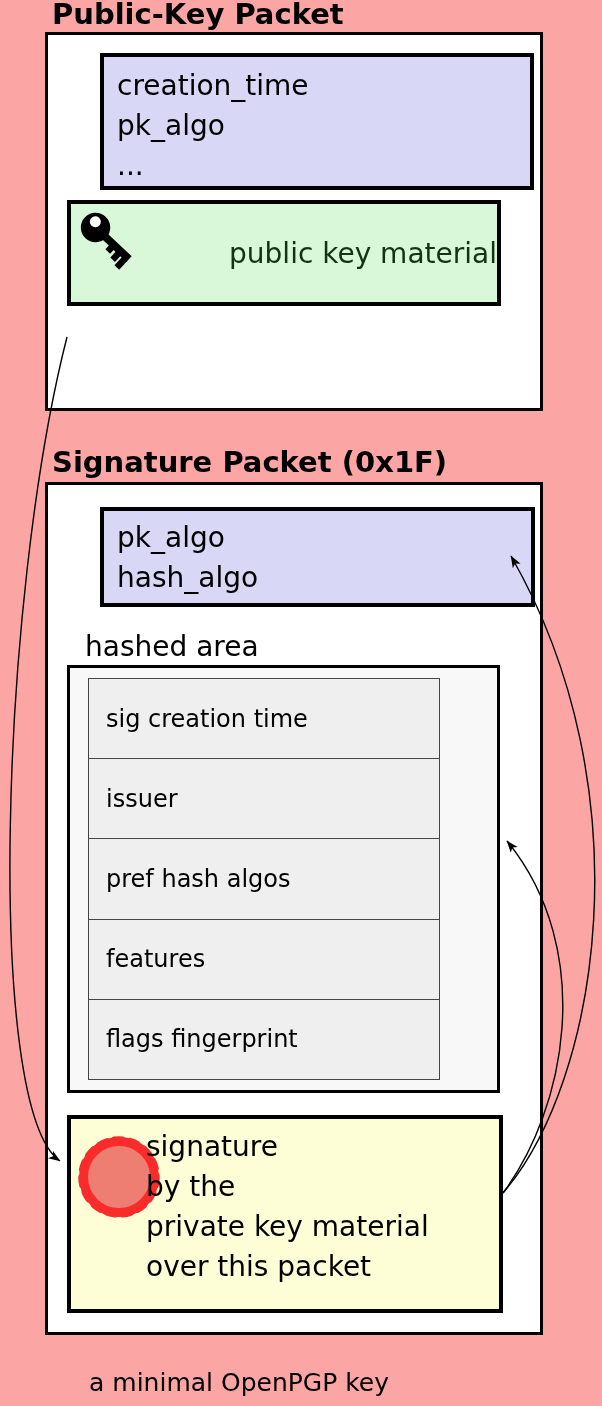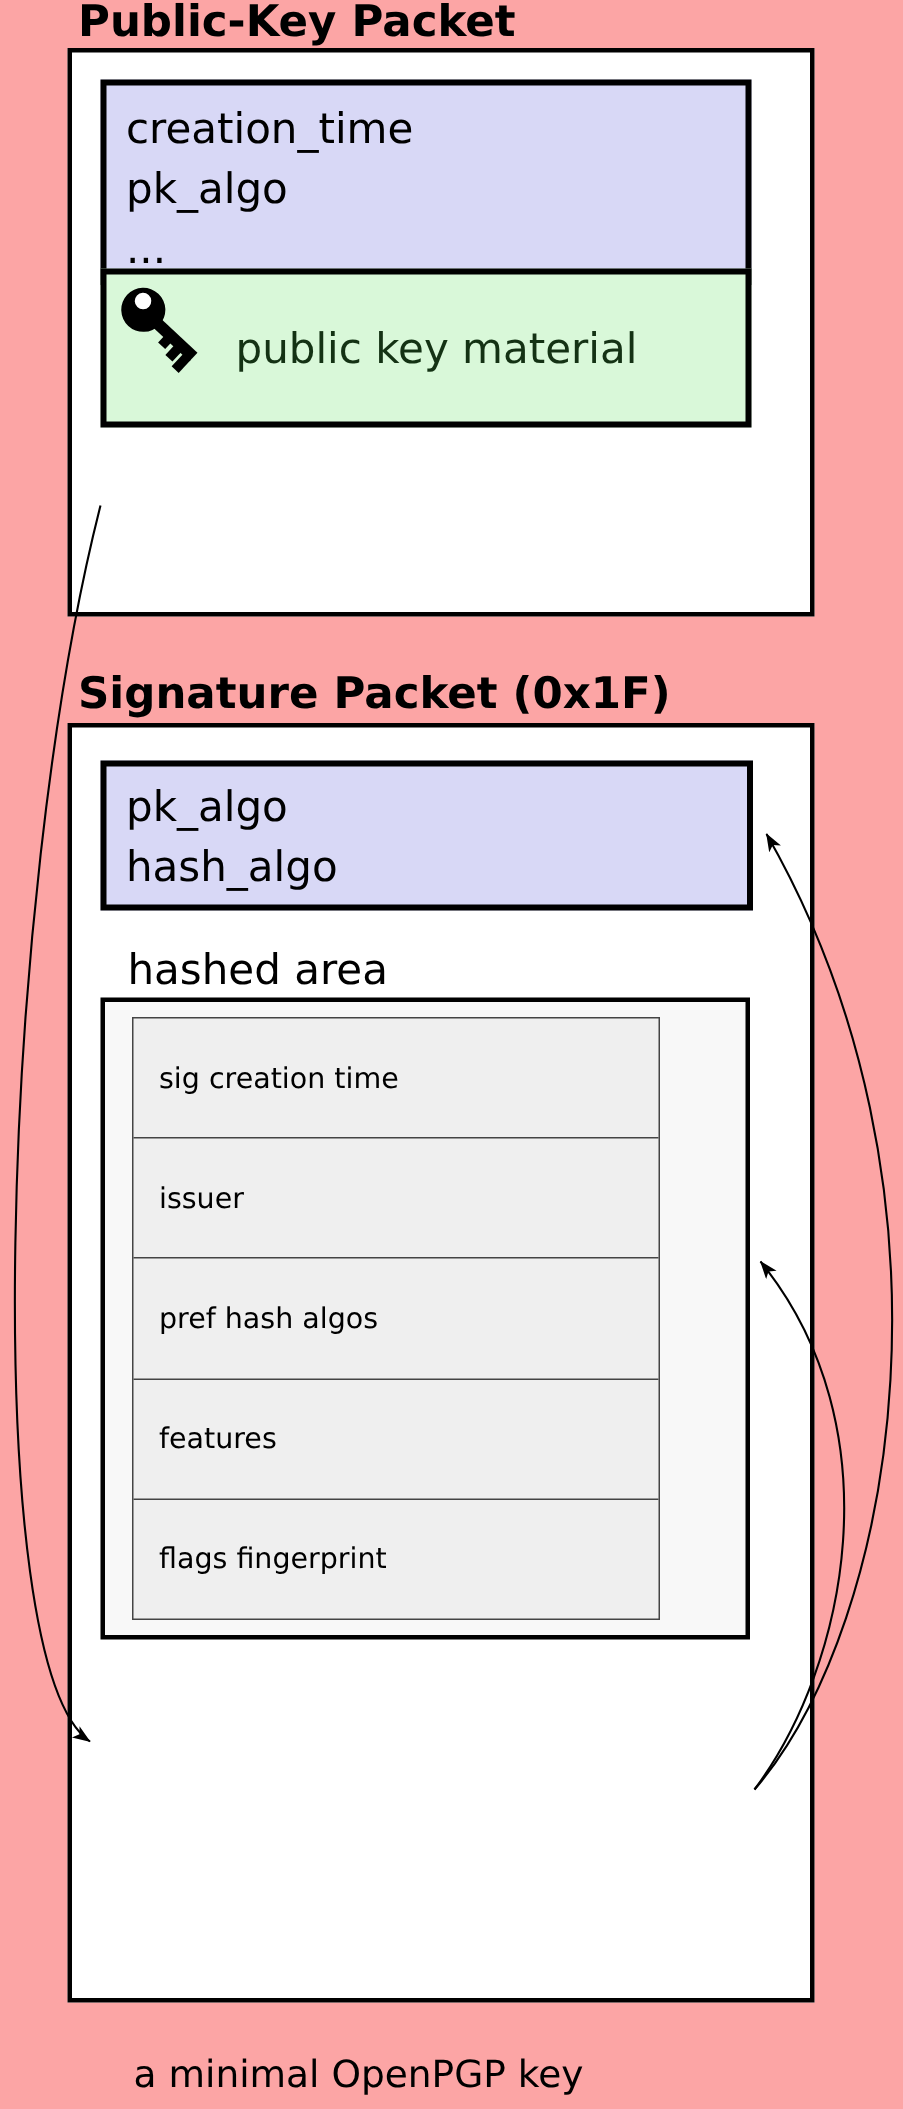--- a/index.html
+++ b/index.html
@@ -3,29 +3,29 @@
 <meta charset="utf-8">
 <style>
   html,body{margin:0;padding:0;background:#fff;}
   #canvas{
     position:relative;width:602px;height:1406px;background:#fca5a5;overflow:hidden;
     font-family:"DejaVu Sans","Liberation Sans",sans-serif;color:#000;padding-left:48px;
   }
   .abs{position:absolute;}
   .heading{font-size:29px;font-weight:bold;line-height:32px;white-space:nowrap;}
   .outer-box{border:3px solid #000;background:#fff;}
-  .field-box{border:4px solid #000;background:#d8d8f6;}
+  .field-box{border:4px solid #000;background:#d8d8f6;margin-left:33px;}
   .field-lines{position:absolute;left:13px;top:9px;font-size:28px;line-height:40px;white-space:nowrap;}
   .green-box{border:4px solid #000;background:#d9f8d9;display:flex;align-items:center;}
   .green-label{color:#143214;font-size:28px;white-space:nowrap;padding-left:86px;}
   .hashed-label{font-size:28px;line-height:34px;white-space:nowrap;}
   .hashed-box{border:3px solid #000;background:#f8f8f8;}
   .sub-table{border:1px solid #444;background:#efefef;display:flex;flex-direction:column;}
   .sub-row{flex:1;border-bottom:1px solid #444;display:flex;align-items:center;
-           padding-left:17px;font-size:19px;white-space:nowrap;}
+           padding-left:17px;font-size:24px;white-space:nowrap;}
   .sub-row:last-child{border-bottom:none;}
   .yellow-box{border:4px solid #000;background:#fdfdd6;}
   .sig-lines{position:absolute;left:75px;top:8px;font-size:28px;line-height:40px;white-space:nowrap;}
   .caption{font-size:25px;text-align:center;width:478px;}
   svg{display:block;}
   #arrow-layer{position:absolute;left:0;top:0;pointer-events:none;}
 </style>
 </head>
 <body>
 
@@ -36,21 +36,21 @@
   <div class="abs outer-box" style="left:45px;top:32px;width:492px;height:373px;"></div>
 
   <div class="abs field-box" style="left:67px;top:53px;width:426px;height:129px;">
     <div class="field-lines">
       <div>creation_time</div>
       <div>pk_algo</div>
       <div>...</div>
     </div>
   </div>
 
-  <div class="abs green-box" style="left:67px;top:179px;width:426px;height:98px;">
+  <div class="abs green-box" style="left:67px;top:200px;width:426px;height:98px;justify-content:flex-end;">
     <svg class="abs" style="left:8px;top:6px;" width="68" height="70" viewBox="0 0 74 74">
       <g transform="rotate(43 18 18)">
         <circle cx="18" cy="18" r="16" fill="#000"></circle>
         <circle cx="13.5" cy="13.5" r="6" fill="#fff"></circle>
         <rect x="30" y="14" width="38" height="8.5" fill="#000"></rect>
         <rect x="42" y="21" width="7" height="7" fill="#000"></rect>
         <rect x="52" y="21" width="7" height="10" fill="#000"></rect>
         <rect x="61" y="21" width="7" height="13" fill="#000"></rect>
       </g>
     </svg>
@@ -73,20 +73,32 @@
   <div class="abs hashed-box" style="left:67px;top:665px;width:427px;height:422px;"></div>
 
   <div class="abs sub-table" style="left:88px;top:678px;width:350px;height:400px;">
     <div class="sub-row">sig creation time</div>
     <div class="sub-row">issuer</div>
     <div class="sub-row">pref hash algos</div>
     <div class="sub-row">features</div>
     <div class="sub-row">flags fingerprint</div>
   </div>
 
+  <div class="abs yellow-box" style="left:67px;top:1115px;width:428px;height:190px;">
+    <svg class="abs" style="left:7px;top:17px;" width="82" height="82" viewBox="0 0 82 82">
+      <circle cx="41" cy="41" r="35.5" fill="#ee7e72" stroke="#f92b2b" stroke-width="9"></circle>
+      <circle cx="41" cy="41" r="38.5" fill="none" stroke="#f92b2b" stroke-width="4.5" stroke-dasharray="9 7" stroke-linecap="round"></circle>
+    </svg>
+    <div class="sig-lines">
+      <div>signature</div>
+      <div>by the</div>
+      <div>private key material</div>
+      <div>over this packet</div>
+    </div>
+  </div>
 
   <div class="abs caption" style="left:0px;top:1368px;">a minimal OpenPGP key</div>
 
   <svg id="arrow-layer" width="602" height="1406" viewBox="0 0 602 1406">
     <defs>
       <marker id="arrowhead" markerWidth="13" markerHeight="10" refX="11.5" refY="4.5" orient="auto" markerUnits="userSpaceOnUse">
         <polygon points="0,0 12,4.5 0,9 3,4.5" fill="#000"></polygon>
       </marker>
     </defs>
     <path d="M 67 337 C 0 600, -15 1110, 60 1161" fill="none" stroke="#000" stroke-width="1.4" marker-end="url(#arrowhead)"></path>

